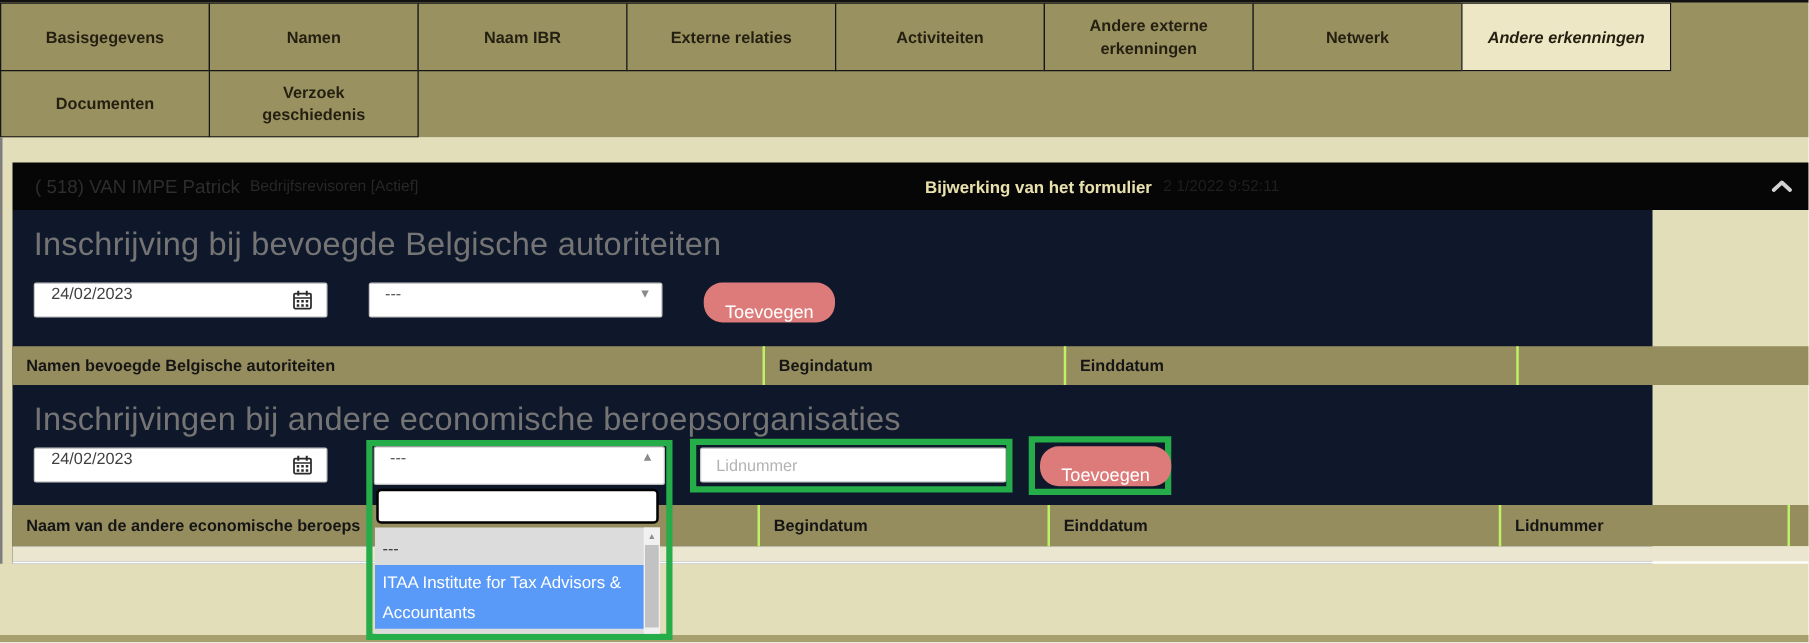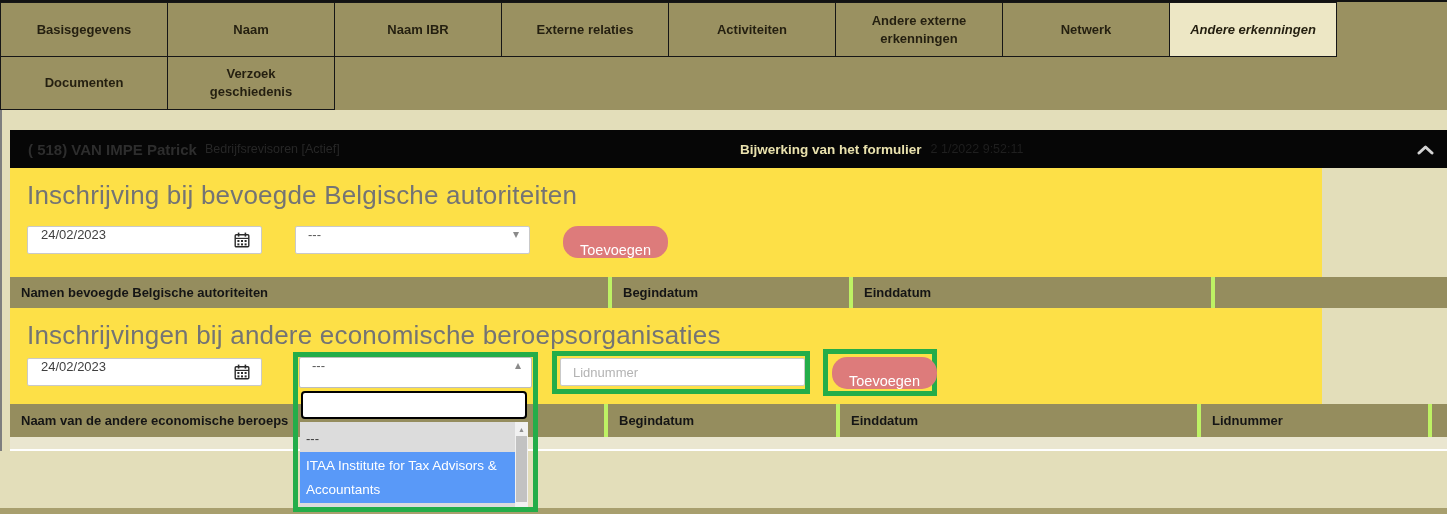--- a/index.html
+++ b/index.html
@@ -21,29 +21,29 @@
   .tab.active { background:#ede7c5;font-style:italic; }
 
   
   .page-bg { position:absolute; left:0; top:110px; width:1447px; height:404px; background:#e3deba; }
   .left-line { position:absolute; left:0; top:110px; width:2px; height:341px; background:#7e7e7e; }
   .bottom-edge { position:absolute; left:0; top:508px; width:1447px; height:6px; background:#a89f6e; }
 
   
   .blackbar { position:absolute; left:10px; top:130px; width:1437px; height:38px;
               background:#060606; display:flex; align-items:center; }
-  .bb-ref { margin-left:18px; font-size:15px; font-weight:700; color:#2d2d2d; white-space:nowrap; }
+  .bb-ref { margin-left:18px; font-size:15px; font-weight:400; color:#2d2d2d; white-space:nowrap; }
   .bb-status { margin-left:8px; font-size:12.5px; color:#272727; white-space:nowrap; }
   .bb-center { position:absolute; left:730px; display:flex; align-items:center; white-space:nowrap; }
   .bb-update { font-size:13.5px; font-weight:700; color:#e9e1ad; }
   .bb-time { margin-left:9px; font-size:12.5px; color:#1f1f1f; }
   .bb-chevron { position:absolute; right:13px; top:11px; cursor:pointer; }
 
   
-  .panel { position:absolute; left:10px; top:168px; width:1312px; height:283px; background:#fde047; }
+  .panel { position:absolute; left:10px; top:168px; width:1312px; height:283px; background:#0f172a; }
   .sec-title { position:absolute; left:17px; font-size:26px; font-weight:400; color:#747474; letter-spacing:0.2px; }
   .t1 { top:12px; } .t2 { top:152px; }
 
   .text-input, .select-box {
     position:absolute; height:28px; background:#fff; border:1px solid #c9c9c9; border-radius:2px;
     display:flex; font-size:13px; color:#3f3f3f;
   }
   .date-input { left:17px; width:235px; padding-left:13px; }
   .cal-icon { position:absolute; right:11px; top:5px; cursor:pointer; }
   .select-box { padding-left:12px; cursor:pointer; color:#565656; }
@@ -54,21 +54,21 @@
          color:#fff; font-size:14.5px; font-family:"Liberation Sans",sans-serif; padding:16px 17px; cursor:pointer; }
   .btn1 { left:553px; }
 
   .row2-date { top:190px; }
 
   
   .thead { position:absolute; left:0; width:1437px; background:#958d5e; display:flex; }
   .thead1 { top:109px; height:31px; }
   .thead2 { top:236px; height:33px; }
   .th { display:flex; align-items:center; padding-left:11px; font-size:13px; font-weight:700;
-        color:#151515; border-right:4px solid #bef264; overflow:hidden; white-space:nowrap; }
+        color:#151515; border-right:2px solid #bef264; overflow:hidden; white-space:nowrap; }
   .th:last-child { border-right:none; }
   .t1c1{width:602px;} .t1c2{width:241px;} .t1c3{width:362px;} .t1c4{width:232px;}
   .t2c1{width:598px;} .t2c2{width:232px;} .t2c3{width:361px;} .t2c4{width:231px;} .t2c5{width:15px;}
 
   .subrow { position:absolute; left:0; top:269px; width:1437px; height:12px; background:#eae6d0; }
   .subrow-line { position:absolute; left:0; top:281px; width:1437px; height:2px; background:#fff; }
 
   
   .anno { position:absolute; border:5px solid #24ad49; z-index:40; pointer-events:none; }
   .anno-select { left:293px; top:352px; width:245px; height:160px; }
@@ -101,21 +101,21 @@
 </head>
 <body>
 
 <div class="stage">
 
   <div class="tabbar">
     <div class="tab r1" style="left:0">
         <span>Basisgegevens</span>
       </div>
     <div class="tab r1" style="left:167px">
-        <span>Naam</span>
+        <span>Namen</span>
       </div>
     <div class="tab r1" style="left:334px">
         <span>Naam IBR</span>
       </div>
     <div class="tab r1" style="left:501px">
         <span>Externe relaties</span>
       </div>
     <div class="tab r1" style="left:668px">
         <span>Activiteiten</span>
       </div>

